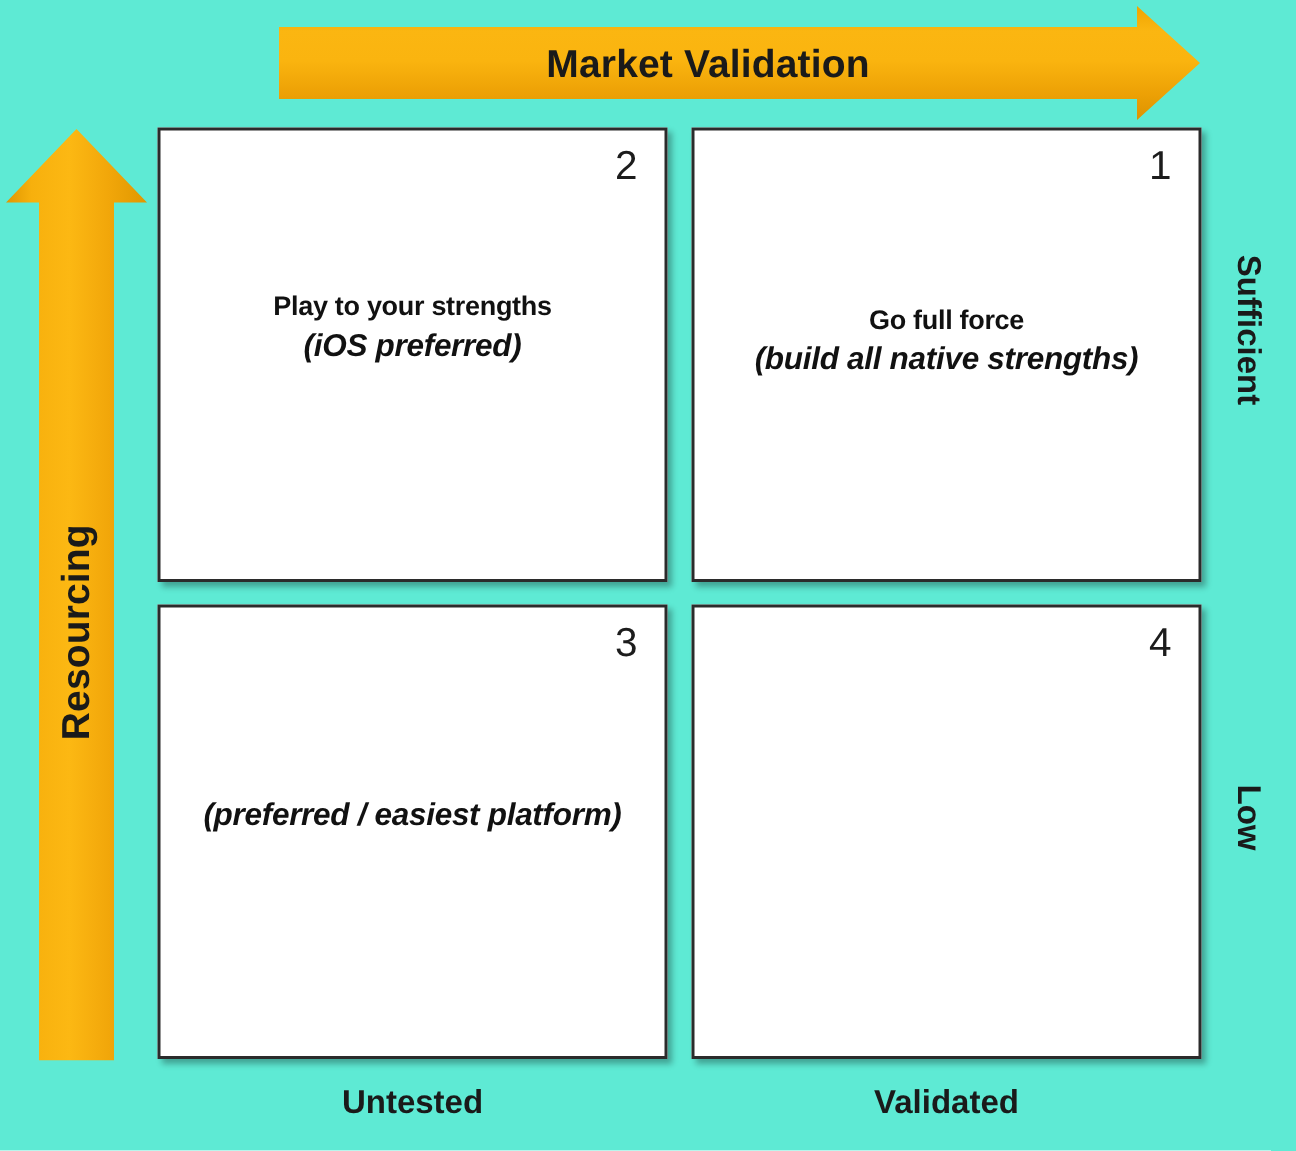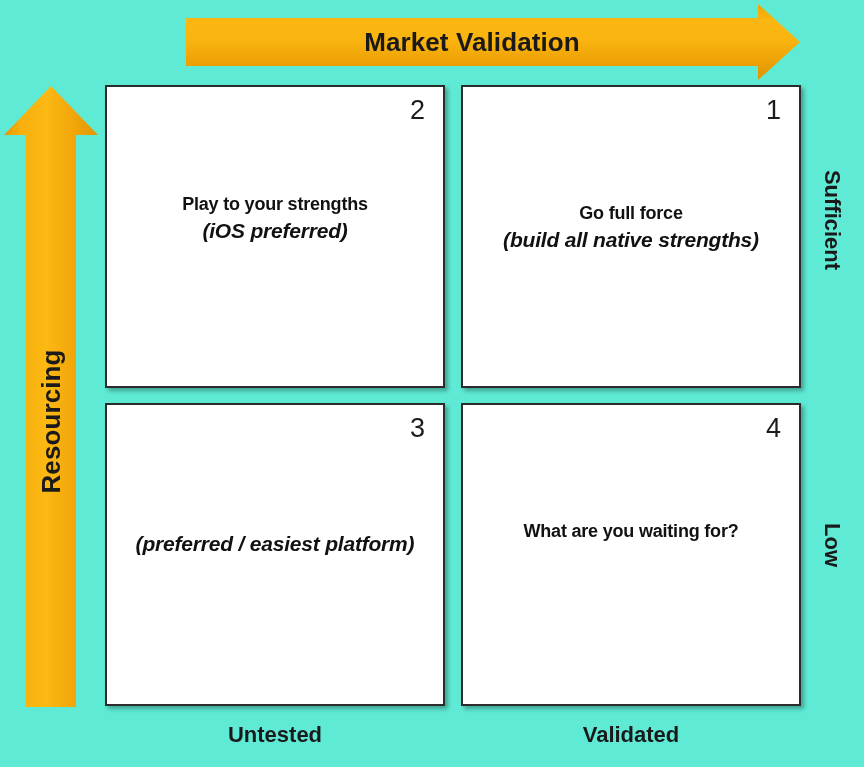--- a/index.html
+++ b/index.html
@@ -228,24 +228,20 @@
 
   <div class="quad quad-bl">
     <div class="quad-num">3</div>
     <div class="quad-body">
       <div class="quad-sub">(preferred / easiest platform)</div>
     </div>
   </div>
 
   <div class="quad quad-br">
     <div class="quad-num">4</div>
-    <div class="quad-body">
-      <div class="quad-title">What are you waiting for?</div>
-      <div class="quad-sub"></div>
-    </div>
   </div>
 
   <div class="y-tick y-tick-sufficient">
     <span>Sufficient</span>
   </div>
   <div class="y-tick y-tick-low">
     <span>Low</span>
   </div>
 
   <div class="x-tick x-tick-validated">Validated</div>

